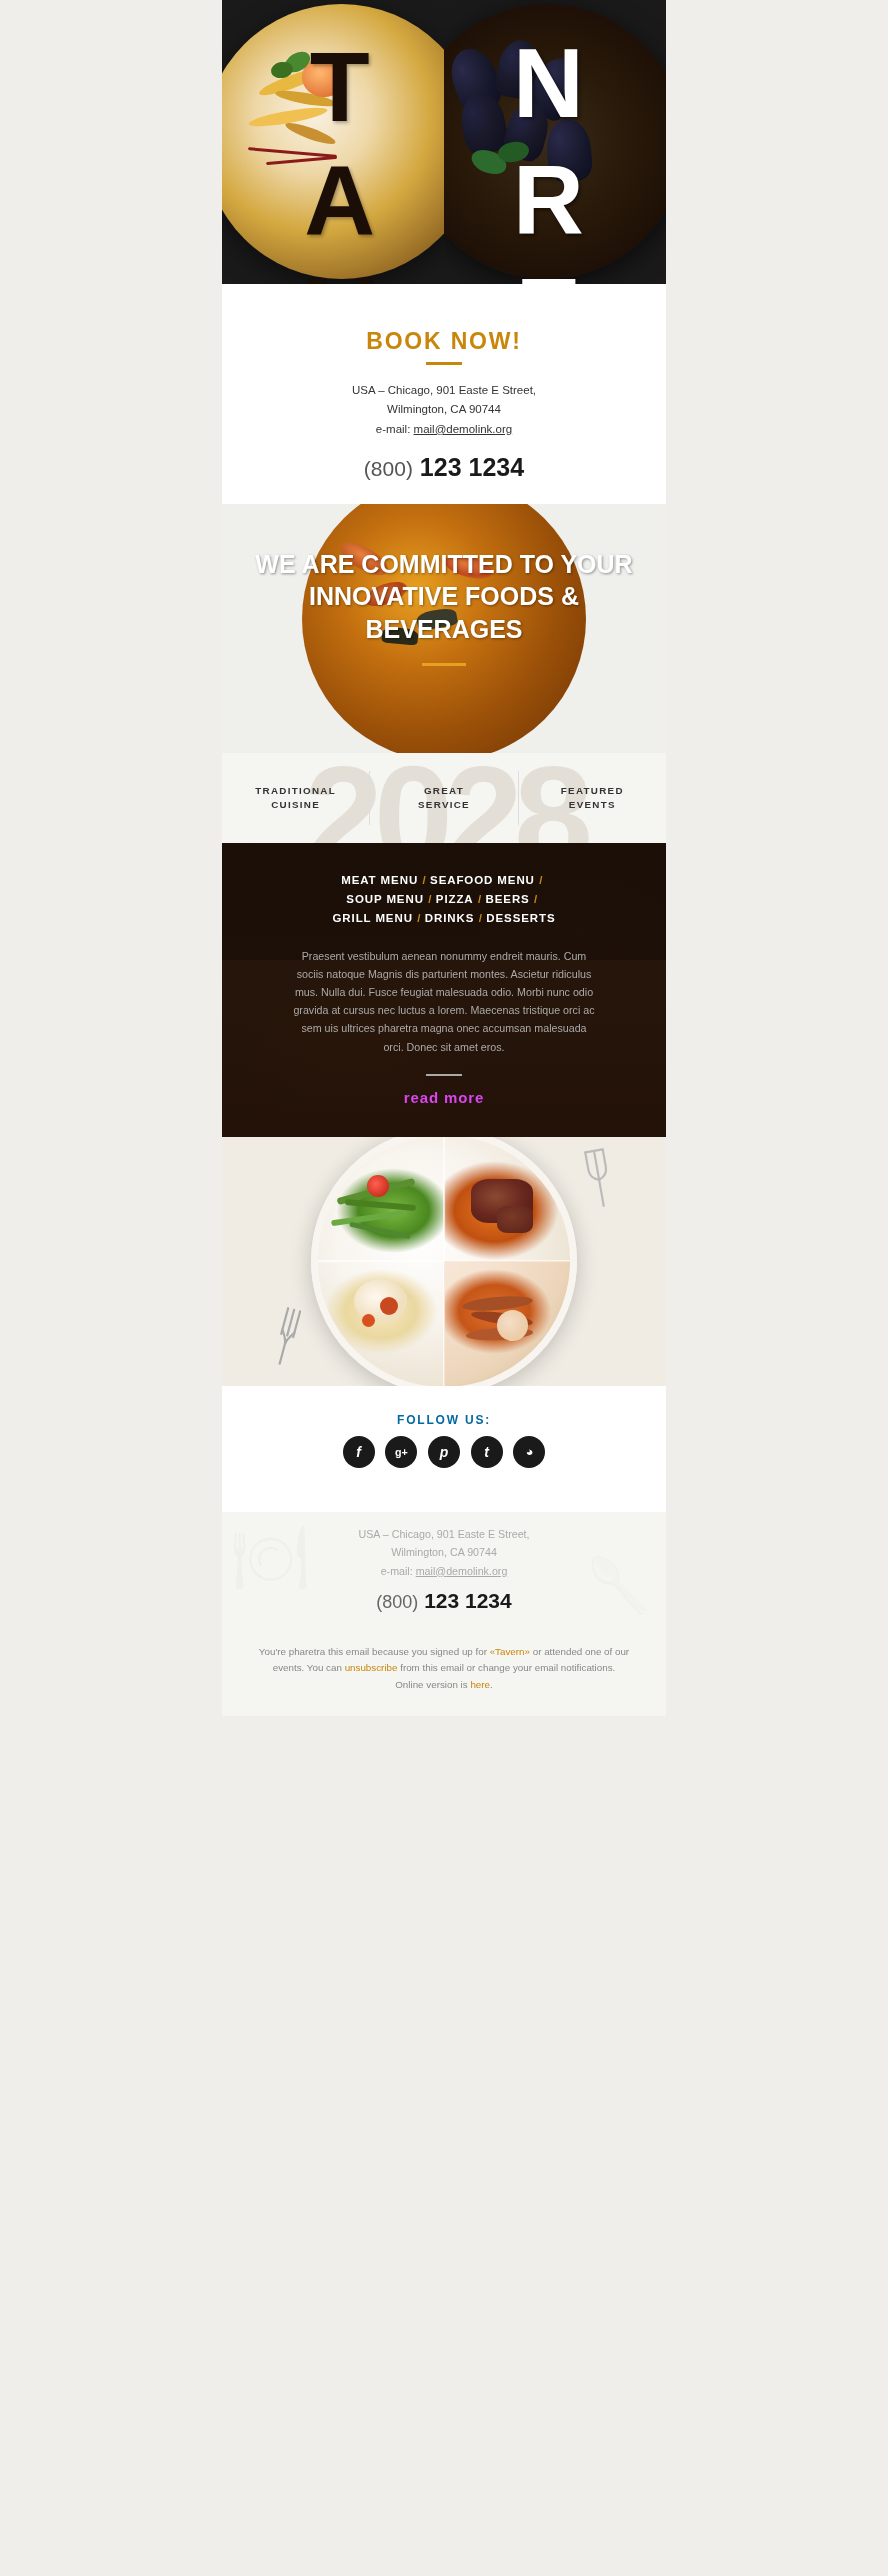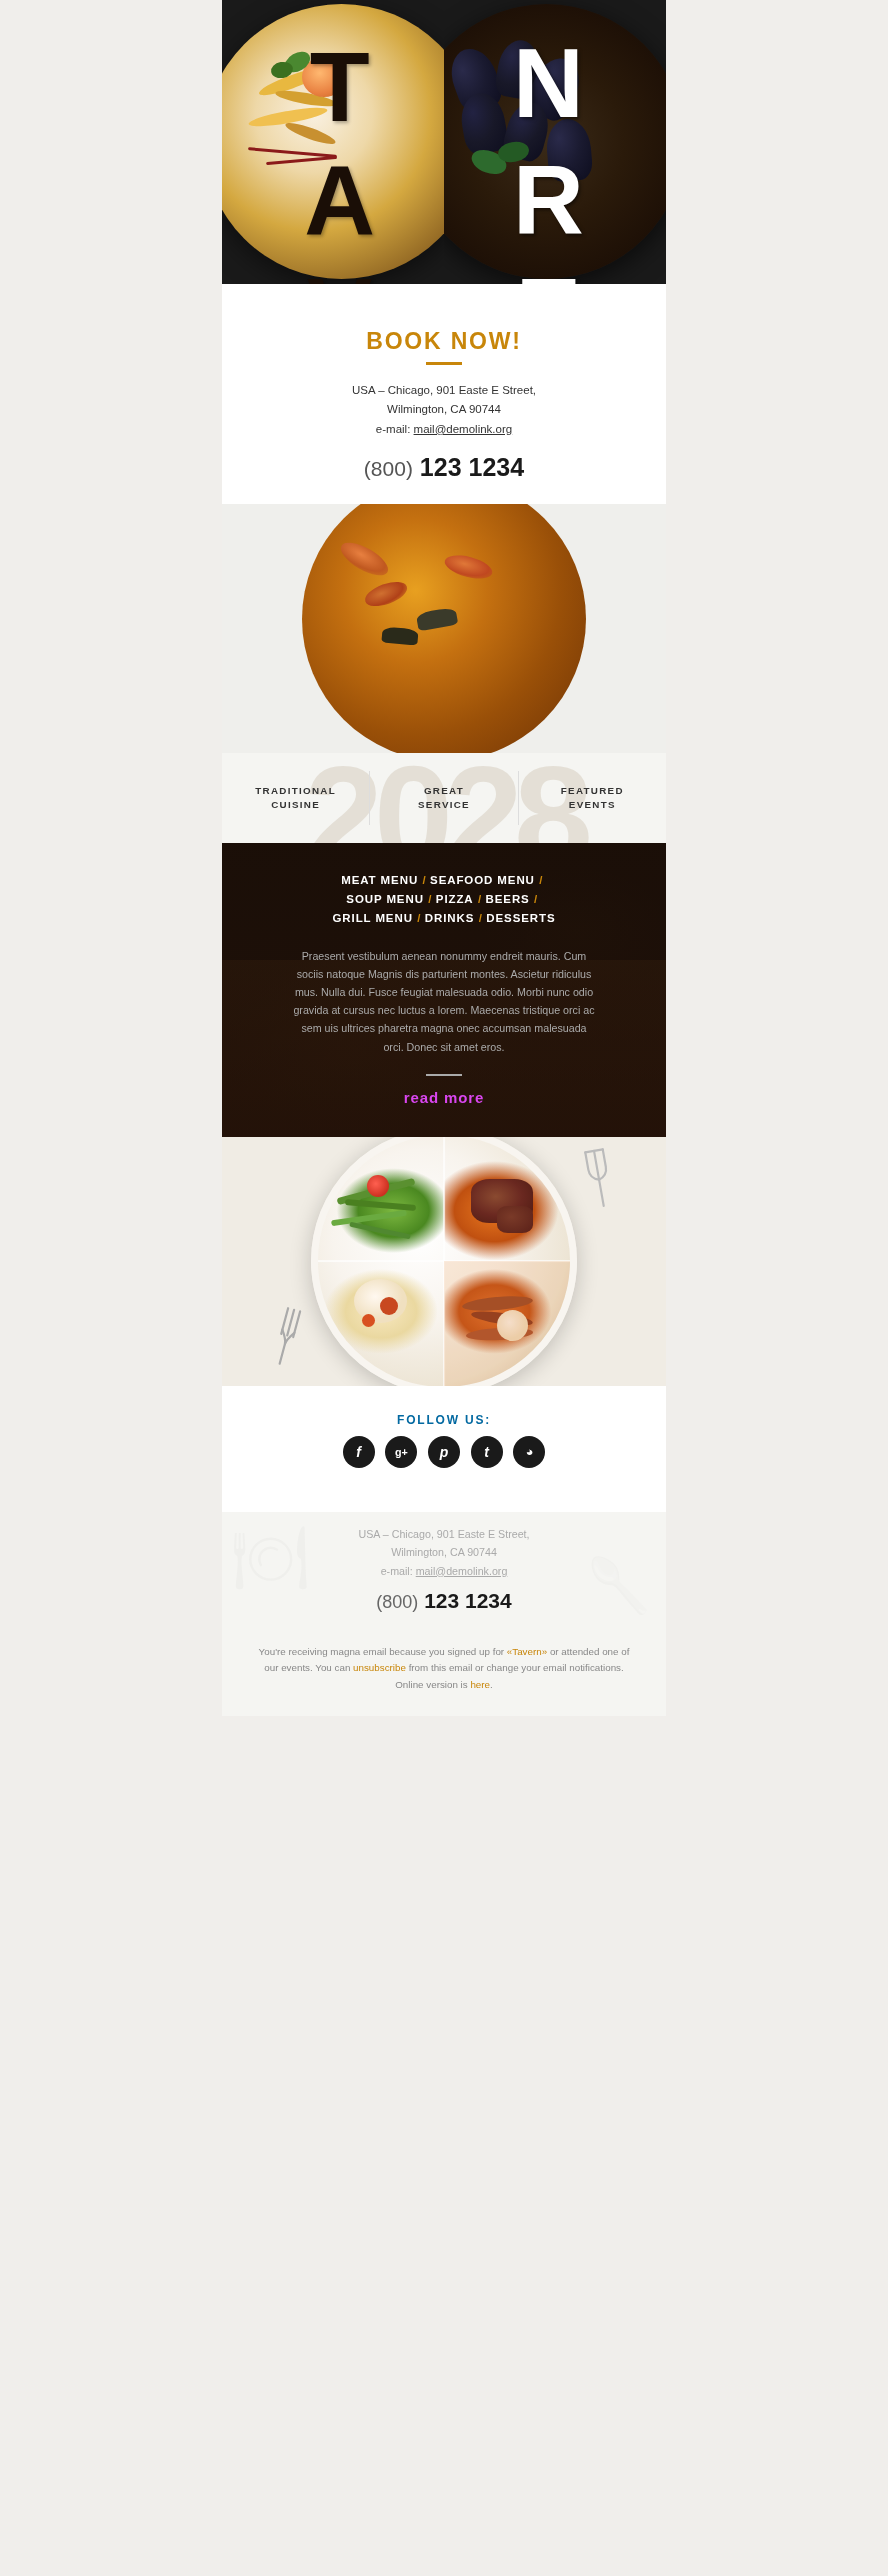--- a/index.html
+++ b/index.html
@@ -512,20 +512,24 @@
 
   <div class="commitment-section section-with-bg">
     <div class="pizza-circle">
 
       <div style="position:absolute;width:53px;height:22px;border-radius:50%;background:radial-gradient(ellipse at 40%40%,#e88040 0%,#c05820 60%,transparent 100%);top:71px;left:36px;transform:rotate(30deg);"></div>
       <div style="position:absolute;width:44px;height:19.5px;border-radius:50%;background:radial-gradient(ellipse at 40%40%,#d07030 0%,#b04018 60%,transparent 100%);top:107px;left:62px;transform:rotate(-20deg);"></div>
       <div style="position:absolute;width:49px;height:20.4px;border-radius:50%;background:radial-gradient(ellipse at 40%40%,#e07838 0%,#c04820 60%,transparent 100%);top:80px;left:142px;transform:rotate(15deg);"></div>
       <div style="position:absolute;width:40px;height:18px;border-radius:50%;background:#3a3a2a;top:133px;left:115px;transform:rotate(-10deg);border-radius:40% 40% 20% 20%;"></div>
       <div style="position:absolute;width:36px;height:16px;border-radius:50%;background:#2a2a1a;top:151px;left:80px;transform:rotate(5deg);border-radius:40% 40% 20% 20%;"></div>
     </div>
+    <div class="commitment-content">
+      <div class="commitment-text">WE ARE COMMITTED TO YOUR INNOVATIVE FOODS &amp; BEVERAGES</div>
+      <div class="commitment-divider"></div>
+    </div>
   </div>
 
   <div class="features-row section-with-bg">
     <div class="features-number-bg">2028</div>
     <div class="feature-item">
       <div class="feature-label">TRADITIONAL<br>CUISINE</div>
     </div>
     <div class="feature-item">
       <div class="feature-label">GREAT<br>SERVICE</div>
     </div>
@@ -661,21 +665,21 @@
       <span>Wilmington, CA 90744</span><br>
       <span>e-mail:</span> <a href="#">mail@demolink.org</a>
     </div>
     <div class="footer-phone">
       <span class="phone-prefix">(800)</span> <span>123 1234</span>
     </div>
   </div>
 
   <div class="disclaimer-section">
     <p>
-      <span>You're receiving magna email because you signed up for</span>
+      <span>You're pharetra this email because you signed up for</span>
       <a href="#">«Tavern»</a>
       <span>or attended one of our events. You can</span>
       <a href="#" style="color:#c8860a;">unsubscribe</a>
       <span>from this email or change your email notifications. Online version is</span>
       <a href="#" style="color:#c8860a;">here</a>.
     </p>
   </div>
 
 
 </div>

